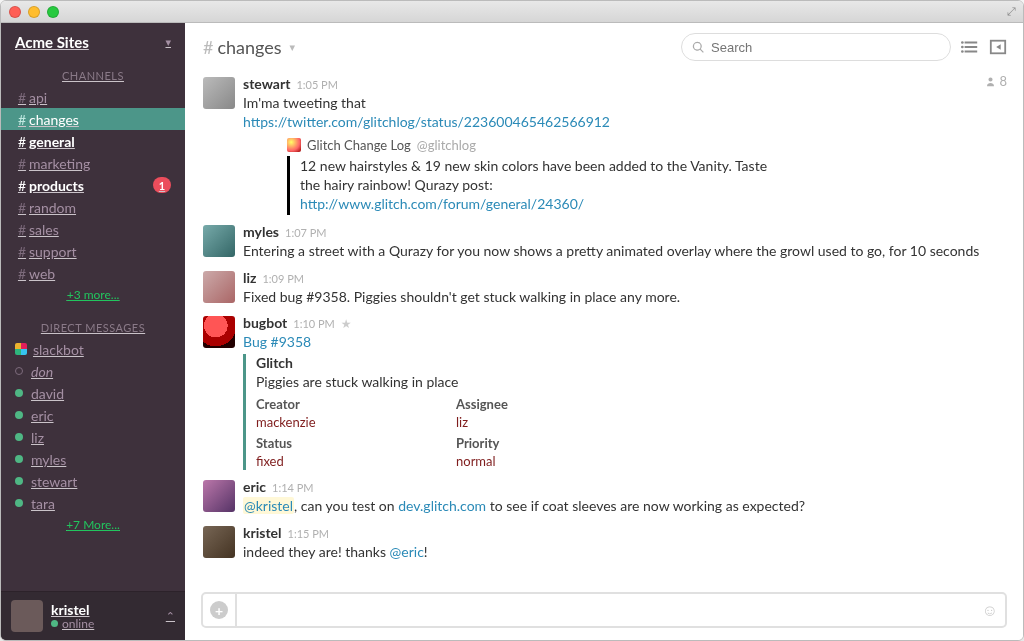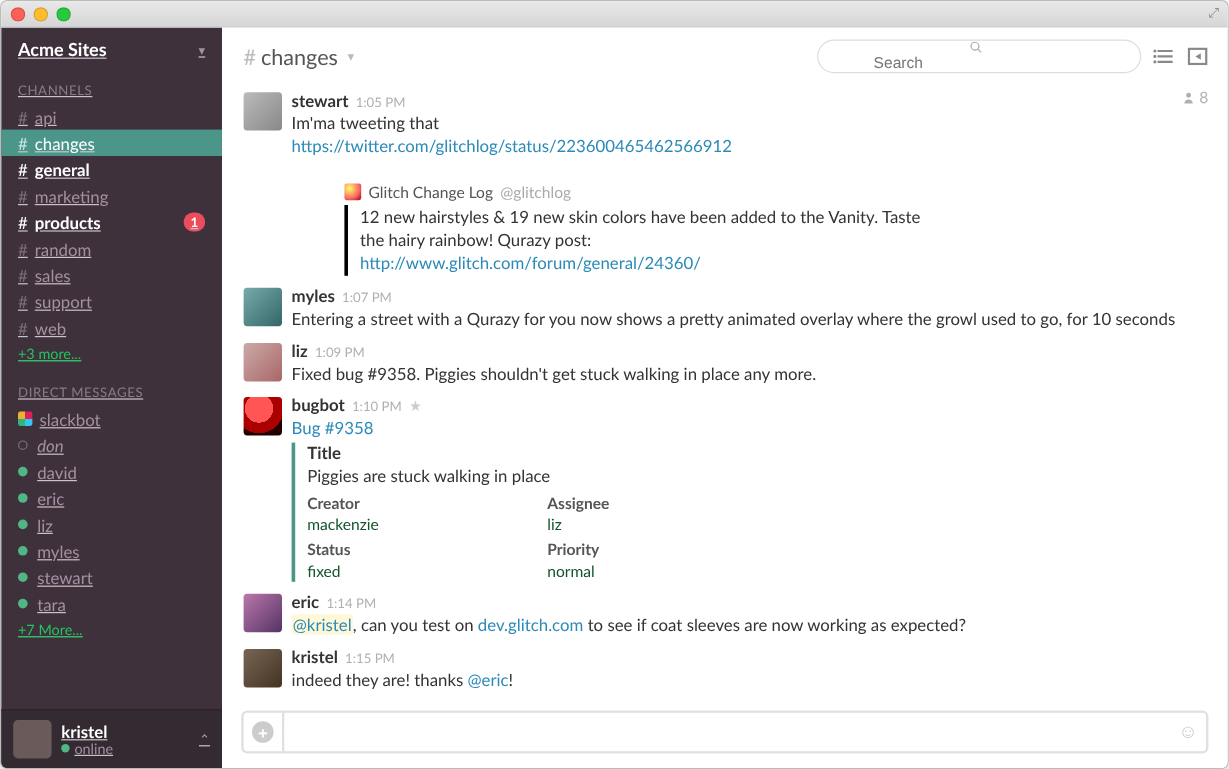--- a/index.html
+++ b/index.html
@@ -10,21 +10,21 @@
   .tl-close { background: #ff5f56; }
   .tl-min { background: #ffbd2e; }
   .tl-max { background: #27c93f; }
   .resize-handle { position: absolute; right: 4px; top: 4px; width: 12px; height: 12px; color:#888; font-size:11px; line-height:11px; }
   .main { display: flex; height: calc(100% - 22px); }
   
   .sidebar { width: 184px; background: #3e313c; color: #cac3c9; display: flex; flex-direction: column; font-size: 14px; text-decoration: underline; }
   .team-header { display: flex; align-items: center; justify-content: space-between; padding: 10px 14px 12px 14px; color: #fff; cursor: pointer; }
   .team-header .team-name { font-weight: 700; font-size: 15px; }
   .team-header .chev { color: #a48fa3; font-size: 11px; }
-  .sb-scroll { flex: 1; overflow-y: auto; }
+  .sb-scroll { flex: 1; overflow-y: auto; text-align: center; }
   .sb-section-title { font-size: 11px; color: #8a7a88; letter-spacing: 0.5px; padding: 6px 14px 4px 14px; font-weight: 400; }
   .sb-item { display: flex; align-items: center; padding: 2px 14px 2px 14px; height: 22px; cursor: pointer; color: #a48fa3; font-size: 14px; position: relative; }
   .sb-item .hash { width: 14px; color: #7d6b7c; font-weight: 400; }
   .sb-item.bold { color: #fff; font-weight: 700; }
   .sb-item.bold .hash { color: #fff; }
   .sb-item.active { background: #4c9689; color: #fff; border-radius: 0; }
   .sb-item.active .hash { color: #bfe8e0; }
   .sb-item .badge { background: #eb4d5c; color: #fff; font-size: 11px; font-weight: 700; border-radius: 9px; min-width: 18px; height: 16px; display: inline-flex; align-items: center; justify-content: center; padding: 0 5px; margin-left: auto; }
   .sb-more { padding: 3px 14px; font-size: 12px; color: #22c55e; text-decoration: underline; cursor: pointer; }
   .sb-dm .presence { width: 8px; height: 8px; border-radius: 50%; margin-right: 8px; }
@@ -39,21 +39,21 @@
   .sb-footer .ustatus { font-size: 12px; color: #a48fa3; display: flex; align-items: center; gap: 4px; }
   .sb-footer .ustatus .dot { width: 7px; height: 7px; border-radius: 50%; background: #4fb784; }
   .sb-footer .up-chev { margin-left: auto; color: #a48fa3; font-size: 11px; cursor: pointer; }
 
   
   .content { flex: 1; display: flex; flex-direction: column; background: #fff; position: relative; }
   .chan-header { display: flex; align-items: center; padding: 10px 16px 10px 18px; gap: 10px; }
   .chan-header .title { font-size: 18px; color: #555; display: flex; align-items: center; gap: 4px; cursor: pointer; }
   .chan-header .title .hash-sym { color: #bbb; font-weight: 400; margin-right: 0px; }
   .chan-header .title .chev { color: #bbb; font-size: 11px; margin-left: 4px; }
-  .chan-header .search { margin-left: auto; display: flex; align-items: center; border: 1px solid #ddd; border-radius: 14px; height: 28px; padding: 0 10px; width: 270px; color: #aaa; flex-direction: column; }
+  .chan-header .search { margin-left: auto; display: flex; align-items: center; border: 1px solid #ddd; border-radius: 14px; height: 28px; padding: 0 10px; width: 270px; color: #aaa; }
   .chan-header .search svg { width: 13px; height: 13px; margin-right: 6px; fill: #aaa; }
   .chan-header .search input { border: none; outline: none; font-size: 13px; color: #555; flex: 1; background: transparent; }
   .header-icons { display: flex; align-items: center; gap: 10px; color: #888; }
   .header-icons .ico { width: 18px; height: 18px; cursor: pointer; display:flex; align-items:center; justify-content:center; }
   .header-icons svg { stroke: #888; fill: none; }
 
   .members-count { position: absolute; top: 50px; right: 16px; display: flex; align-items: center; gap: 3px; color: #b0b0b0; font-size: 13px; }
   .members-count svg { fill: #b0b0b0; width: 11px; height: 11px; }
 
   .messages { flex: 1; overflow-y: auto; padding: 0 16px 4px 18px; }
@@ -61,32 +61,32 @@
   .msg .avatar { width: 32px; height: 32px; border-radius: 3px; flex-shrink: 0; margin-top: 2px; }
   .msg .body { flex: 1; line-height: 1.35; }
   .msg .head { display: flex; align-items: baseline; gap: 6px; }
   .msg .sender { font-weight: 700; color: #333; font-size: 14px; }
   .msg .time { color: #b0b0b0; font-size: 11px; }
   .msg .star { color: #ccc; font-size: 12px; }
   .msg .text { color: #333; font-size: 14px; }
   .msg a, .link { color: #2b8ab7; text-decoration: none; }
   .mention { color: #2b8ab7; background: #fff8d7; border-radius: 2px; padding: 0 1px; }
 
-  .attachment { margin-left: 16px; margin-top: 20px; padding-left: 28px; }
+  .attachment { margin-left: 16px; margin-top: 5px; padding-left: 28px; }
   .attach-head { display: flex; align-items: center; gap: 6px; font-size: 13px; }
   .attach-head .svc-icon { width: 14px; height: 14px; border-radius: 2px; background: radial-gradient(circle at 30% 30%, #ff6, #f66 60%, #900); }
   .attach-head .svc-name { color: #555; }
   .attach-head .svc-handle { color: #aaa; }
   .attach-body { border-left: 3px solid #000000; padding: 1px 0 1px 10px; margin-top: 2px; font-size: 14px; }
   .attach-body .meta-time { color: #aaa; font-size: 11px; margin-top: 2px; }
 
   .bug-attach { border-left: 3px solid #4c9689; padding-left: 10px; margin-top: 2px; }
   .bug-fields { display: grid; grid-template-columns: 180px 180px; row-gap: 4px; column-gap: 20px; margin-top: 4px; }
   .bug-field-label { font-weight: 700; color: #555; font-size: 13px; }
-  .bug-field-value { color: #14532d; font-size: 13px; }
+  .bug-field-value { color: #7f1d1d; font-size: 13px; }
   .bug-title-label { font-weight: 700; }
 
   .av-stewart { background: linear-gradient(135deg,#bbb,#888); }
   .av-myles { background: linear-gradient(135deg,#7aa,#366); }
   .av-liz { background: linear-gradient(135deg,#caa,#a66); }
   .av-bugbot { background: radial-gradient(circle at 40% 30%, #f55 0 40%, #a00 0 70%, #200 0 100%); border-radius: 50%; }
   .av-eric { background: linear-gradient(135deg,#b7a,#536); }
   .av-kristel { background: linear-gradient(135deg,#765,#432); }
 
   .composer { padding: 8px 16px 12px 16px; }
@@ -294,21 +294,21 @@
         <div class="msg">
           <div class="avatar av-bugbot"></div>
           <div class="body">
             <div class="head">
                 <span class="sender">bugbot</span>
                 <span class="time">1:10 PM</span>
                 <span class="star">★</span>
               </div>
             <div><a href="#" class="link">Bug #9358</a></div>
             <div class="bug-attach">
-              <div class="bug-title-label">Title</div>
+              <div class="bug-title-label">Glitch</div>
               <div>Piggies are stuck walking in place</div>
               <div class="bug-fields">
                 <div>
                   <div class="bug-field-label">Creator</div>
                   <div class="bug-field-value">mackenzie</div>
                 </div>
                 <div>
                   <div class="bug-field-label">Assignee</div>
                   <div class="bug-field-value">liz</div>
                 </div>

